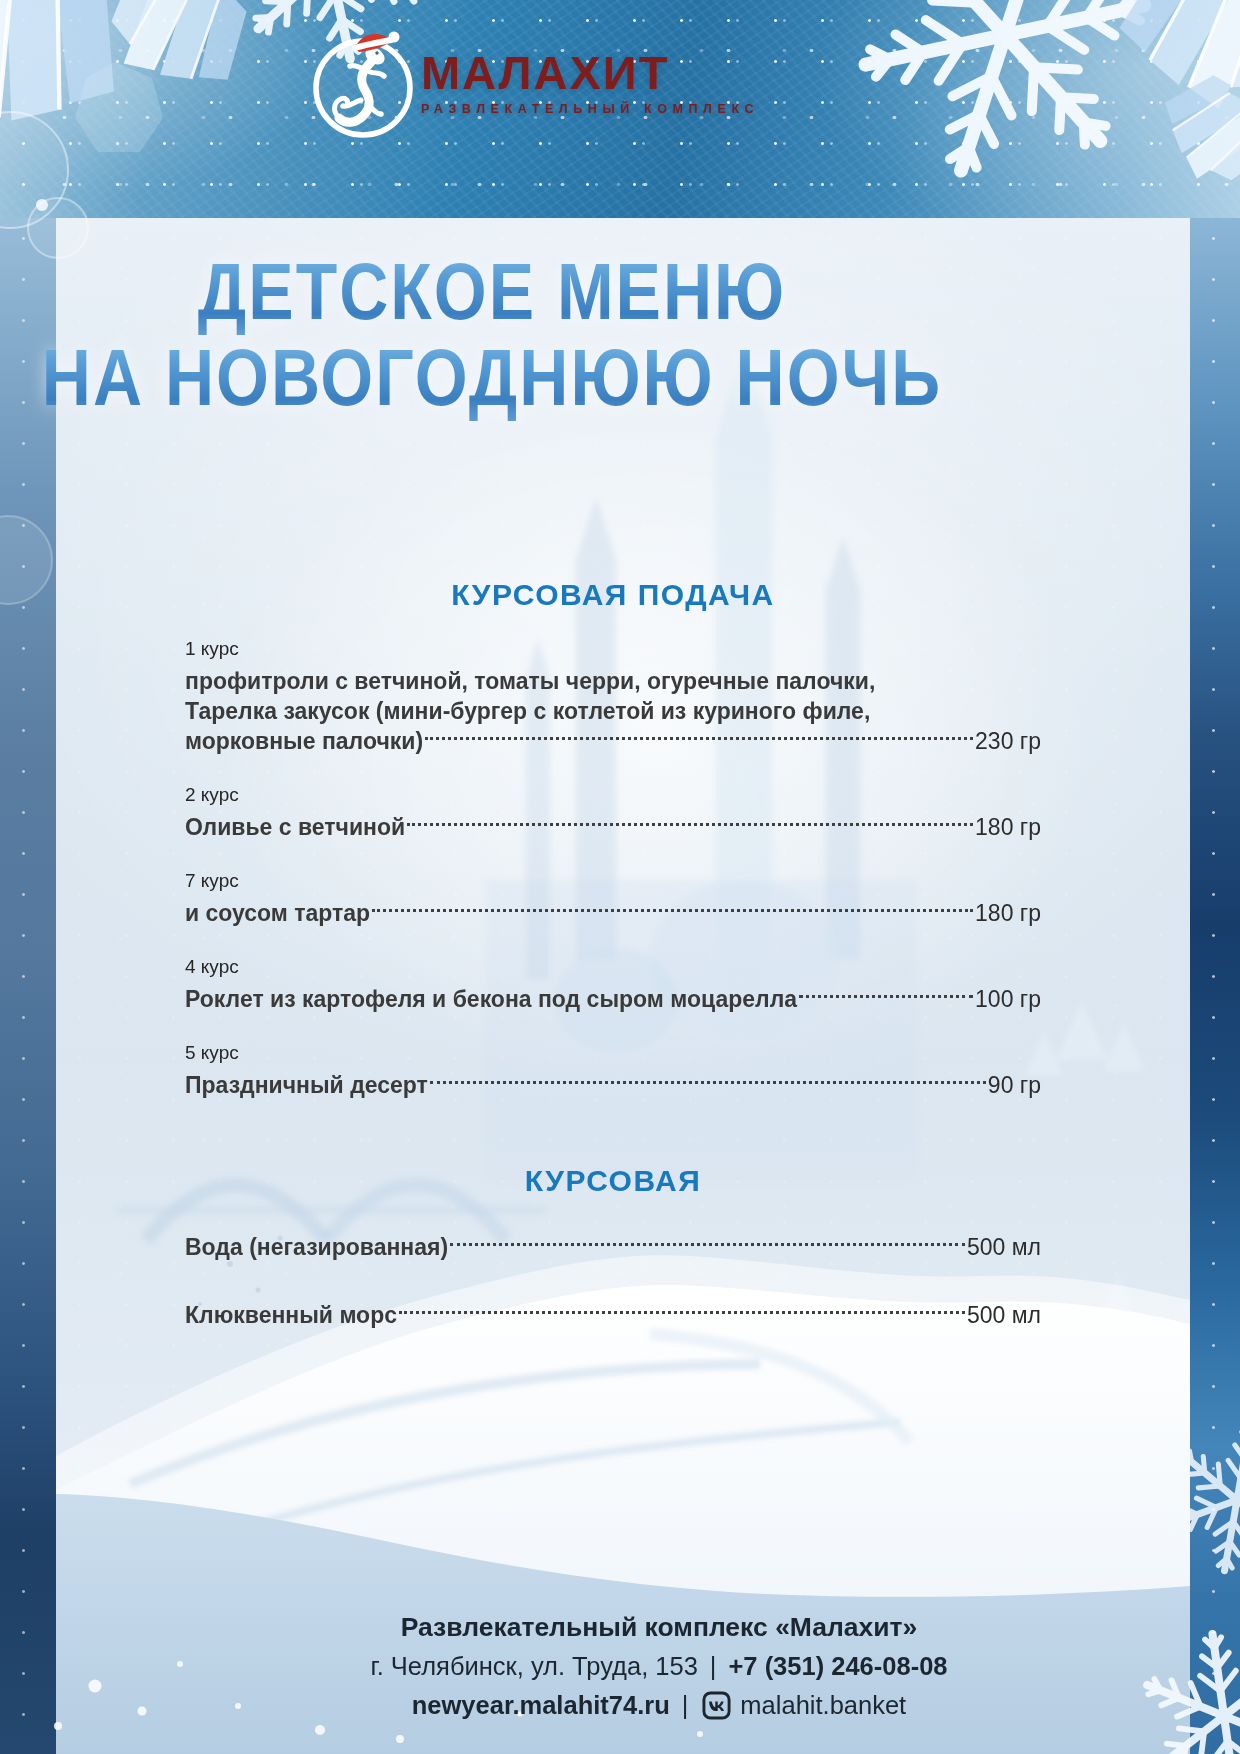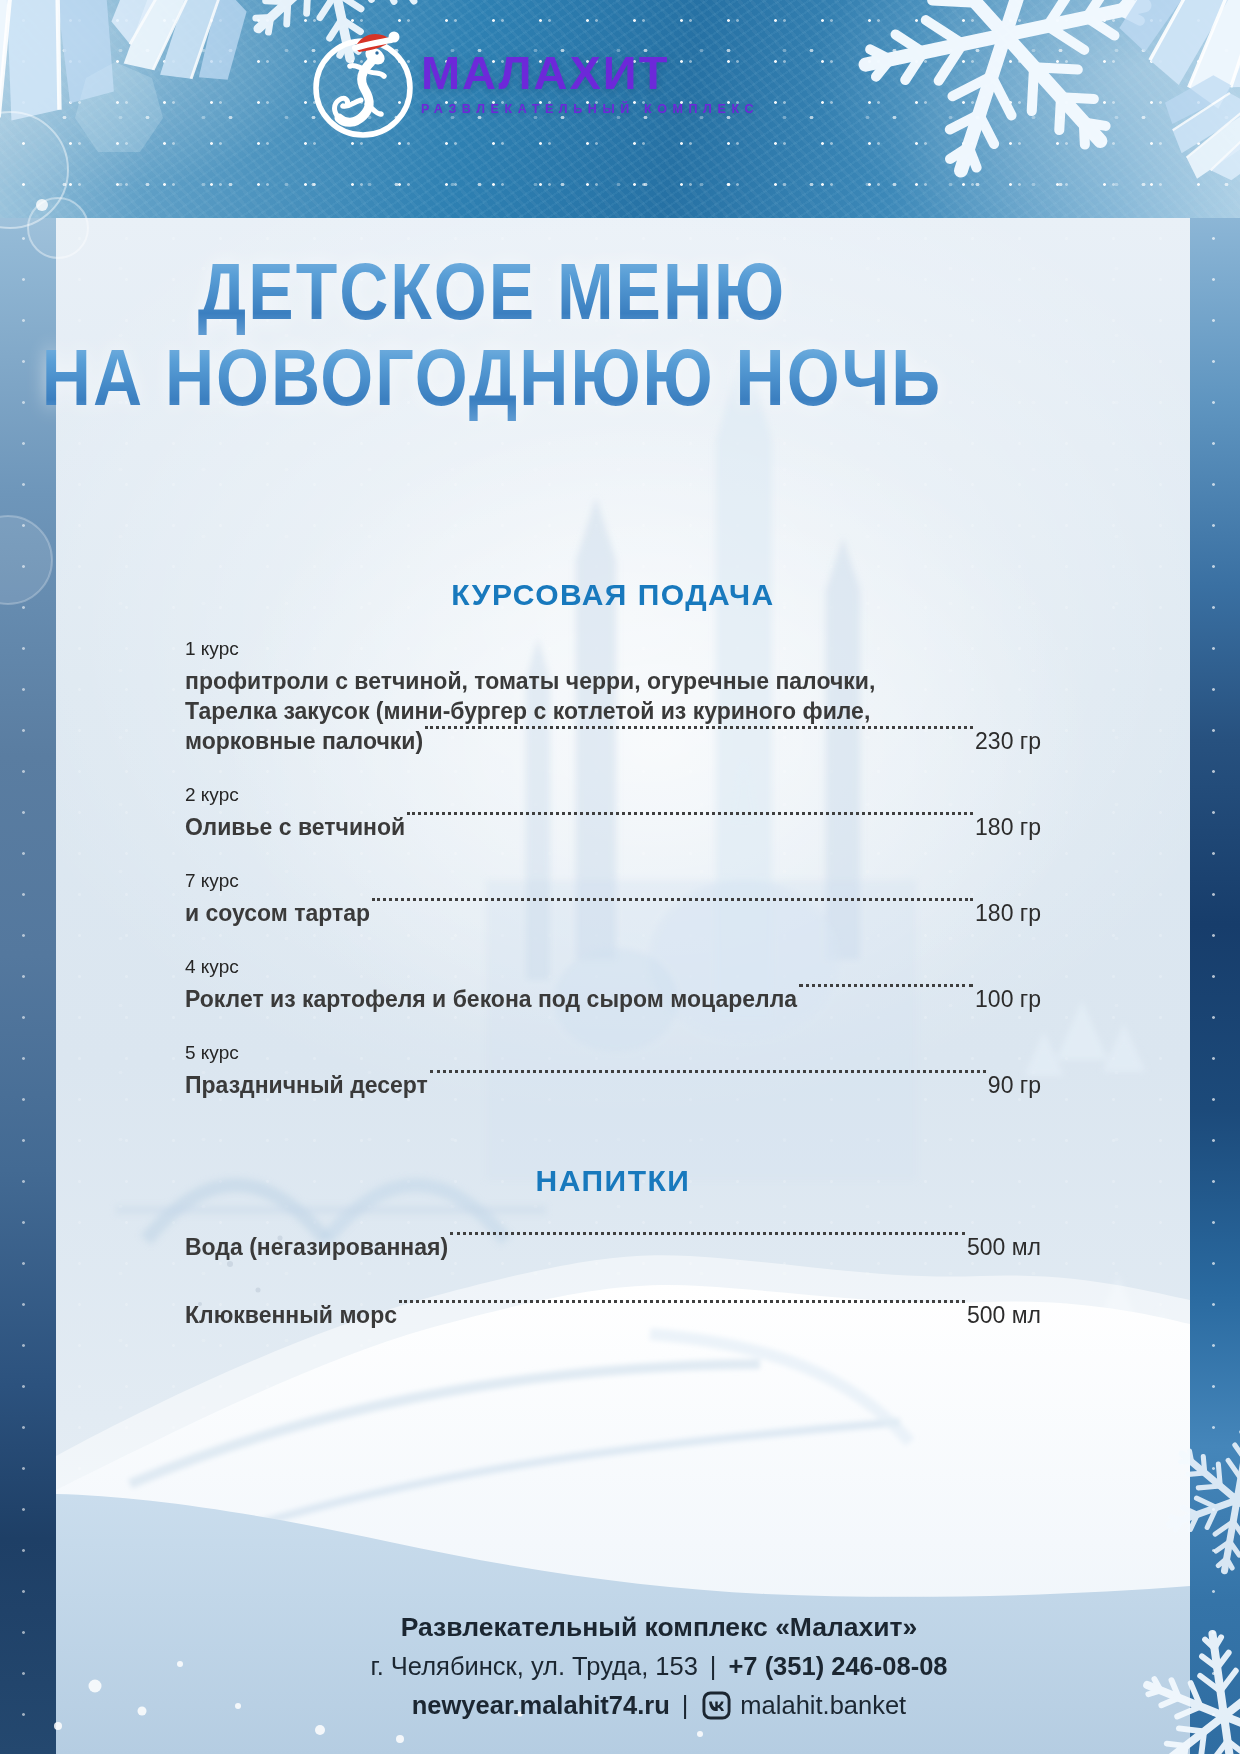--- a/index.html
+++ b/index.html
@@ -29,21 +29,21 @@
       linear-gradient(180deg,#e9f0f7 0%,#dde8f1 30%,#dbe6f0 55%,#e2ebf3 78%,#e9f1f7 100%);}
   .panel .specks{opacity:.22;}
   .deco,.castle,.waves{position:absolute;pointer-events:none;}
   .castle{left:56px;top:260px;}
   .waves{left:0;bottom:0;}
   .deco{left:0;top:0;}
   .band-specks{position:absolute;left:56px;bottom:0;width:1134px;height:215px;opacity:.5;}
 
   
   .logo{position:absolute;left:0;top:24px;width:1068px;display:flex;justify-content:center;
-        align-items:center;gap:4px;color:#6d28d9;}
+        align-items:center;gap:4px;color:#7f1d1d;}
   .brand{font-size:47px;font-weight:bold;letter-spacing:2px;line-height:48px;
          text-shadow:0 2px 8px rgba(16,62,96,.35);}
   .tagline{font-size:12.5px;letter-spacing:5.6px;margin-top:5px;font-weight:bold;
            text-shadow:0 1px 4px rgba(16,62,96,.35);}
 
   
   .title{position:absolute;left:0;top:248px;width:984px;text-align:center;}
   .t-line{font-weight:bold;font-size:68px;letter-spacing:2px;line-height:86px;
     transform:scaleY(1.18);
     background:linear-gradient(180deg,#8cc0e8 0%,#599ed6 35%,#3b7fc0 72%,#6aa4d8 100%);
@@ -51,21 +51,21 @@
     filter:drop-shadow(0 0 9px rgba(255,255,255,.6));}
 
   
   .menu{position:absolute;left:185px;top:576px;width:856px;color:#3a3a3a;}
   .heading{font-size:30px;font-weight:bold;color:#1879bd;text-align:center;
            letter-spacing:1.5px;line-height:34px;margin:2px 0 26px;}
   .heading.drinks{margin:64px 0 0;}
   .course{font-size:19px;line-height:22px;color:#262626;margin:28px 0 6px;font-weight:normal;}
   .course.first{margin-top:0;}
   .iline{font-size:23px;font-weight:bold;line-height:30px;white-space:nowrap;}
-  .row{display:flex;align-items:flex-start;line-height:30px;}
+  .row{display:flex;align-items:center;line-height:30px;}
   .row .iname{font-size:23px;font-weight:bold;white-space:nowrap;}
   .leader{flex:1 1 auto;border-bottom:3.4px dotted #3f3f3f;margin:0 2px 6px 2px;min-width:24px;}
   .price{font-size:23px;font-weight:normal;color:#2c2c2c;white-space:nowrap;}
   .drow1{margin-top:34px;} .drow2{margin-top:38px;}
 
   
   .footer{position:absolute;left:56px;top:1608px;width:1134px;text-align:center;
           color:#1b2631;font-size:25.5px;line-height:39px;padding-left:36px;}
   .f1{font-weight:bold;font-size:26.5px;}
   .sep{margin:0 12px;font-weight:normal;}
@@ -281,21 +281,21 @@
       <span class="price">100 гр</span>
     </div>
 
     <div class="course">5 курс</div>
     <div class="row">
       <span class="iname">Праздничный десерт</span>
       <span class="leader"></span>
       <span class="price">90 гр</span>
     </div>
 
-    <div class="heading drinks">НАПИТКИ</div>
+    <div class="heading drinks">КУРСОВАЯ</div>
 
     <div class="row drow1">
       <span class="iname">Вода (негазированная)</span>
       <span class="leader"></span>
       <span class="price">500 мл</span>
     </div>
     <div class="row drow2">
       <span class="iname">Клюквенный морс</span>
       <span class="leader"></span>
       <span class="price">500 мл</span>

